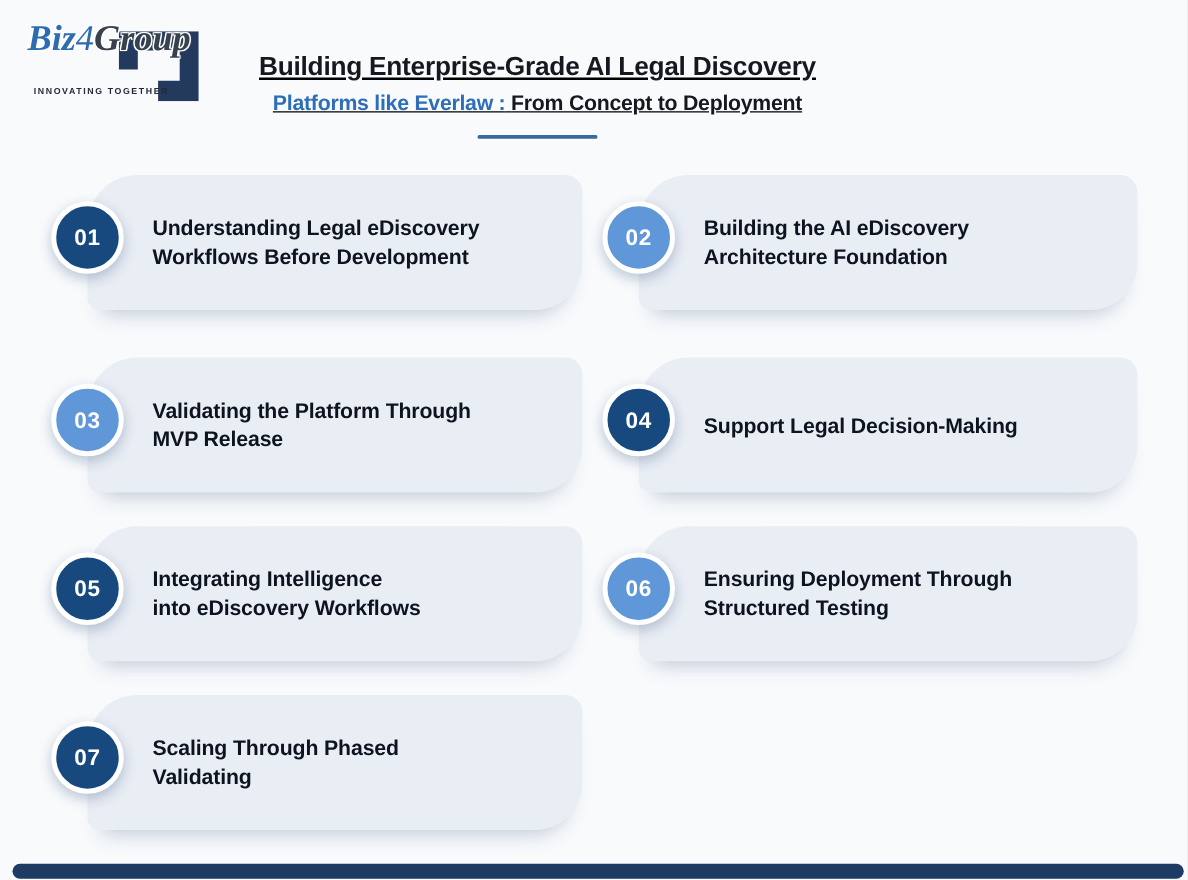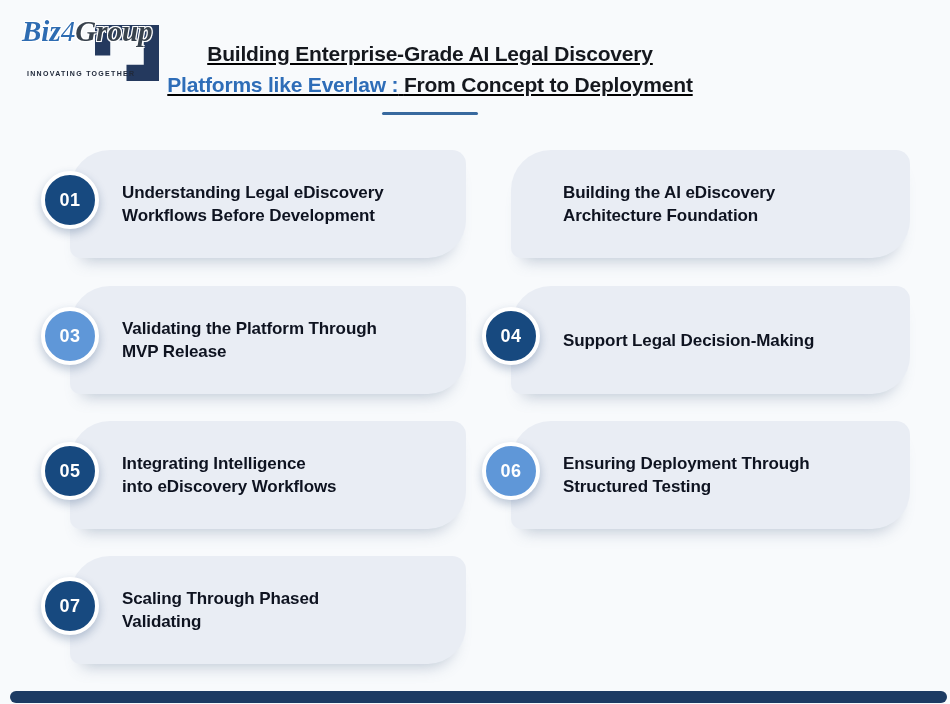--- a/index.html
+++ b/index.html
@@ -27,40 +27,40 @@
     font-size:7px;font-weight:700;letter-spacing:1.3px;color:#20293a;white-space:nowrap;
   }
 
   
   .title-block{position:absolute;left:160px;top:42px;width:540px;text-align:center;text-decoration:underline;}
   .title-l1{
     font-size:21px;font-weight:600;color:var(--title-dark,#15181e);
     letter-spacing:-0.2px;white-space:nowrap;
   }
   .title-l2{
-    margin-top:7px;font-size:21px;font-weight:600;color:var(--title-dark,#15181e);
+    margin-top:7px;font-size:17px;font-weight:600;color:var(--title-dark,#15181e);
     letter-spacing:-0.2px;white-space:nowrap;
   }
   .title-l2 .accent{color:var(--title-accent,#2e6db8);font-weight:700;}
   .title-underline{
     width:96px;height:3px;background:var(--underline,#38699f);
     margin:15px auto 0;border-radius:2px;
   }
 
   
   .card{
     position:absolute;width:396px;height:108px;
     background:var(--card-bg,#e9edf4);
     border-radius:40px 14px 38px 10px;
     box-shadow:0 14px 16px -12px rgba(110,130,160,.45);
     display:flex;align-items:center;
   }
   .card.col-r{left:511px;width:399px;}
   .card.col-l{left:70px;}
-  .card.row-1{top:150px;}
+  .card.row-1{top:140px;}
   .card.row-2{top:286px;}
   .card.row-3{top:421px;}
   .card.row-4{top:556px;}
 
   .badge{
     position:absolute;left:-29px;top:21px;
     width:50px;height:50px;border-radius:50%;
     border:4px solid #fff;
     background:var(--circle-light,#5f97d8);
     box-shadow:0 4px 10px rgba(25,60,110,.28);
@@ -107,20 +107,21 @@
 
     <section class="card col-l row-1" data-variant="dark">
       <div class="badge">01</div>
       <div class="label">
         <span>Understanding Legal eDiscovery</span>
         <span>Workflows Before Development</span>
       </div>
     </section>
 
     <section class="card col-r row-1" data-variant="light">
+      <div class="badge">02</div>
       <div class="label">
         <span>Building the AI eDiscovery</span>
         <span>Architecture Foundation</span>
       </div>
     </section>
 
     <section class="card col-l row-2" data-variant="light">
       <div class="badge">03</div>
       <div class="label">
         <span>Validating the Platform Through</span>

